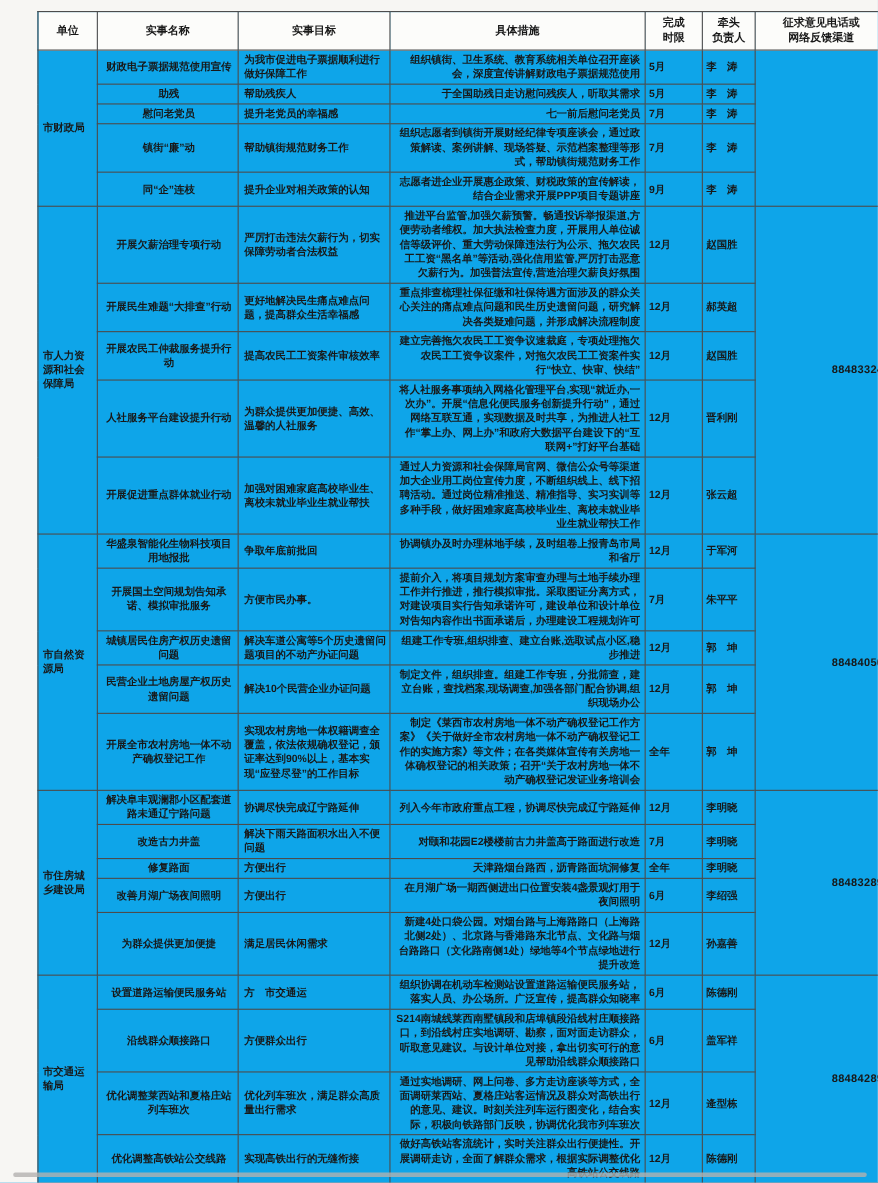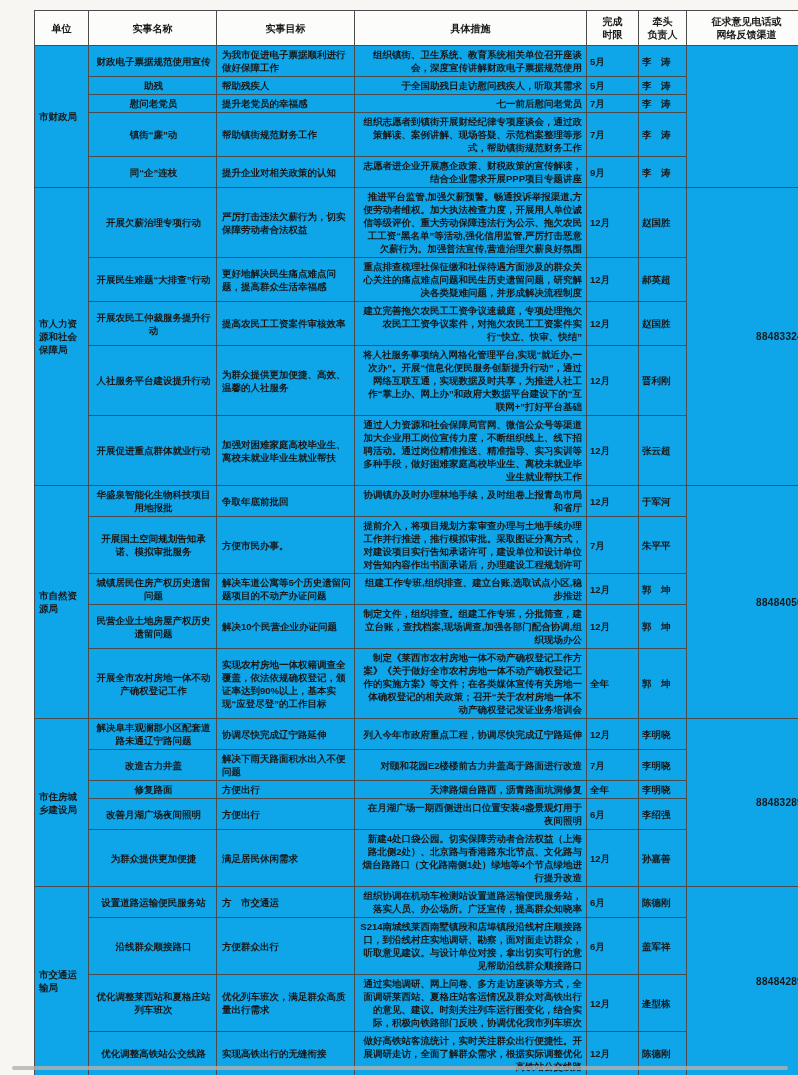--- a/index.html
+++ b/index.html
@@ -218,21 +218,21 @@
         <tr>
           <td class="name-cell">改善月湖广场夜间照明</td>
           <td class="goal-cell">方便出行</td>
           <td class="measures-cell">在月湖广场一期西侧进出口位置安装4盏景观灯用于夜间照明</td>
           <td class="deadline-cell">6月</td>
           <td class="leader-cell">李绍强</td>
         </tr>
         <tr>
           <td class="name-cell">为群众提供更加便捷</td>
           <td class="goal-cell">满足居民休闲需求</td>
-          <td class="measures-cell">新建4处口袋公园。切实保障劳动者合法权益（上海路北侧2处）、北京路与香港路东北节点、文化路与烟台路路口（文化路南侧1处）绿地等4个节点绿地进行提升改造</td>
+          <td class="measures-cell">新建4处口袋公园。对烟台路与上海路路口（上海路北侧2处）、北京路与香港路东北节点、文化路与烟台路路口（文化路南侧1处）绿地等4个节点绿地进行提升改造</td>
           <td class="deadline-cell">12月</td>
           <td class="leader-cell">孙嘉善</td>
         </tr>
         <tr>
           <td class="unit-cell" rowspan="4">市交通运输局</td>
           <td class="name-cell">设置道路运输便民服务站</td>
           <td class="goal-cell">方　市交通运</td>
           <td class="measures-cell">组织协调在机动车检测站设置道路运输便民服务站，落实人员、办公场所。广泛宣传，提高群众知晓率</td>
           <td class="deadline-cell">6月</td>
           <td class="leader-cell">陈德刚</td>

